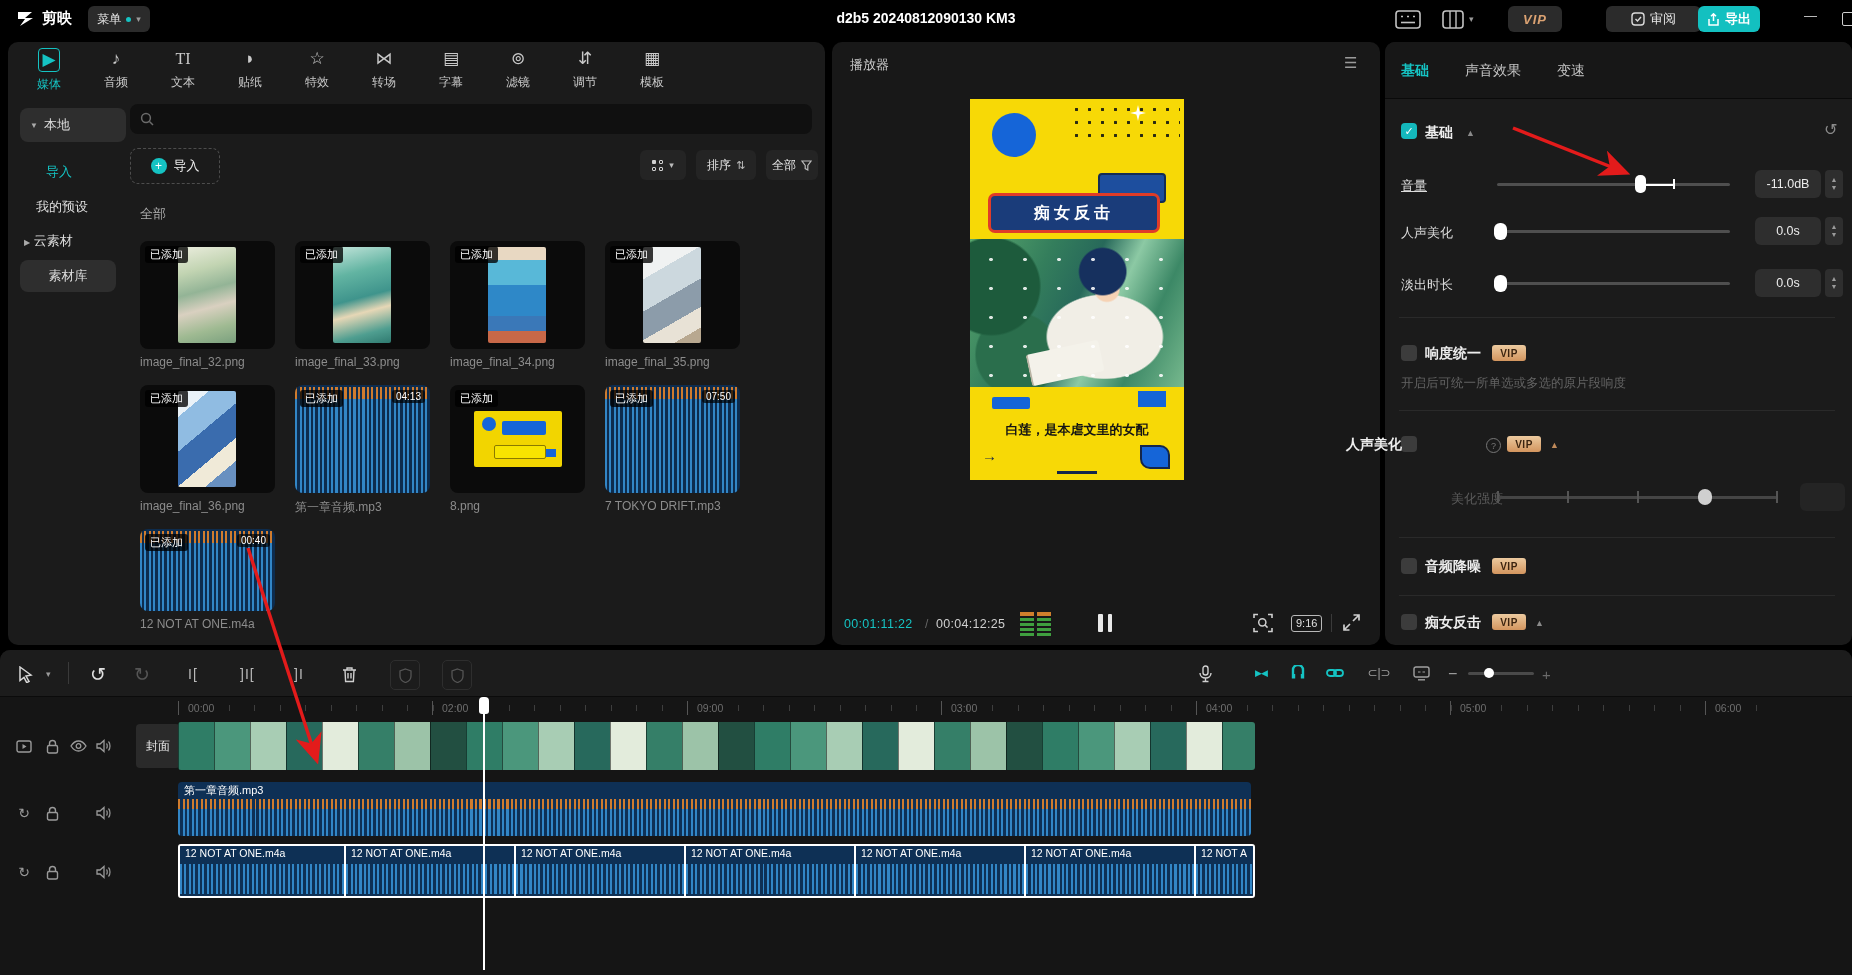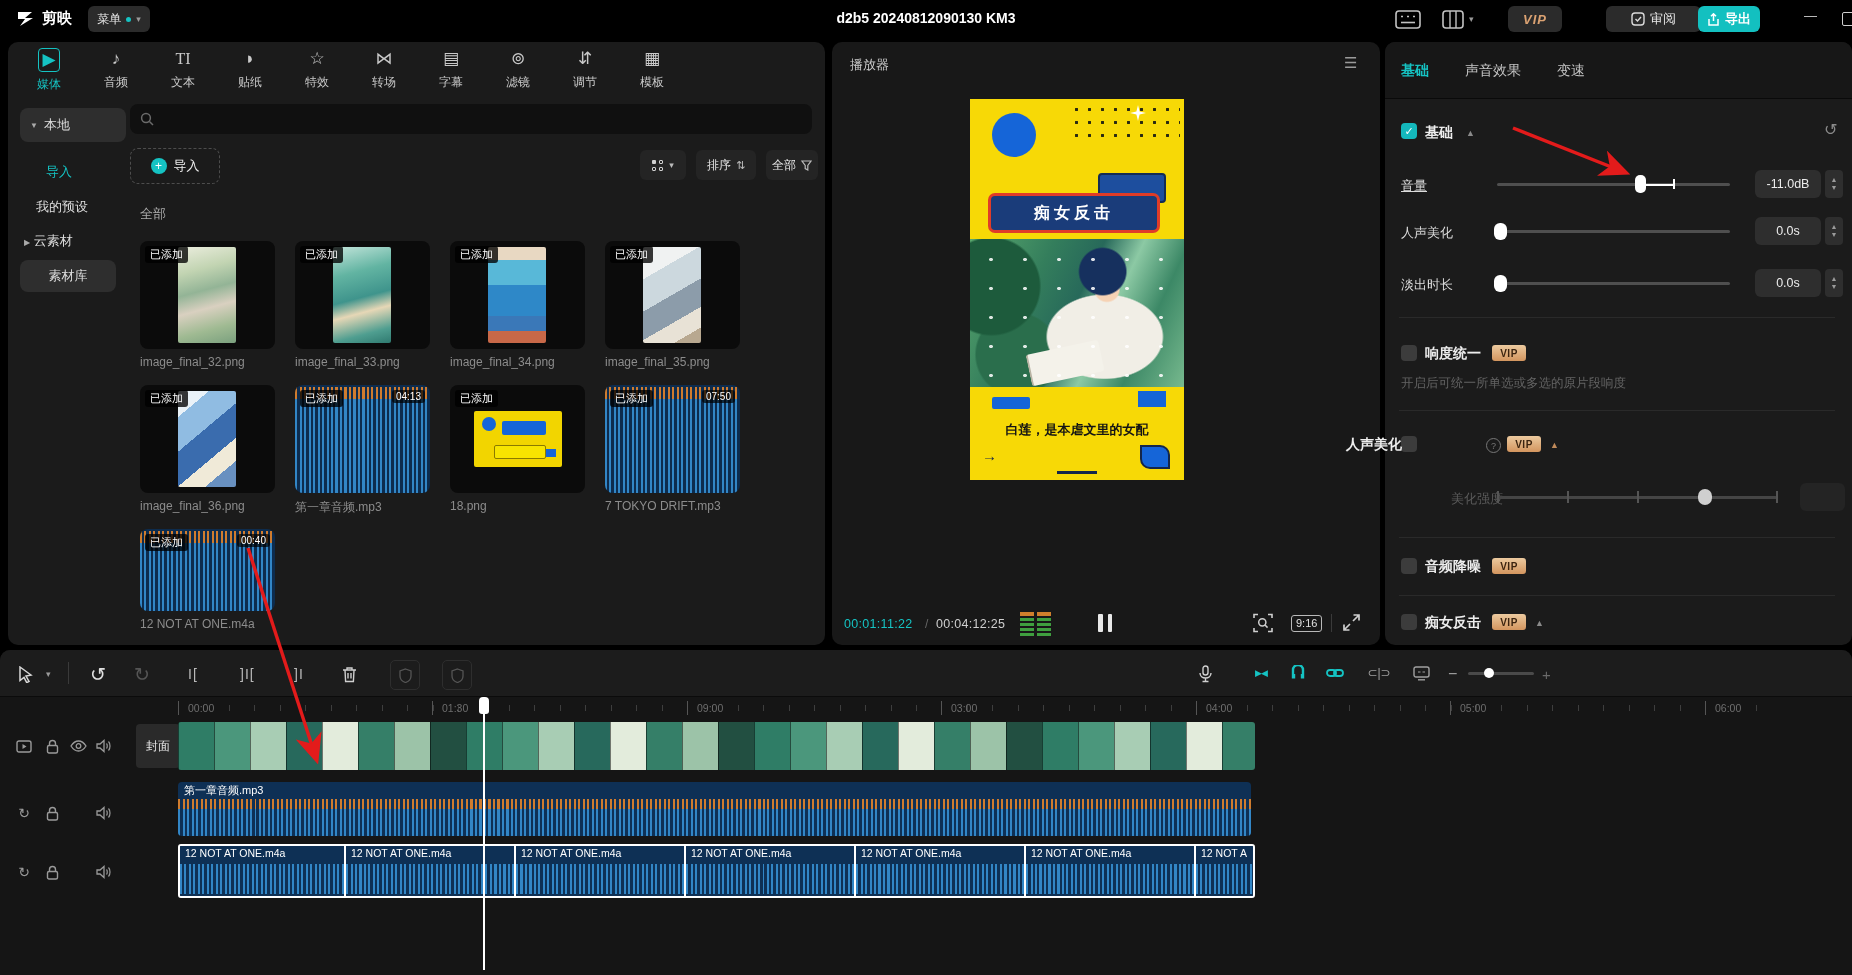--- a/index.html
+++ b/index.html
@@ -254,21 +254,21 @@
 <div class="card" style="left:450px;top:385px;">
   <div class="thumbbox">
       <span class="badge">已添加</span>
     <div class="p" style="left:24px;top:26px;width:88px;height:56px;background:#f2d500;border-radius:2px;">
       <span style="position:absolute;left:8px;top:6px;width:14px;height:14px;border-radius:50%;background:#1565d8;"></span>
       <span style="position:absolute;left:28px;top:10px;width:44px;height:14px;background:#1565d8;border-radius:2px;"></span>
       <span style="position:absolute;left:20px;bottom:8px;width:50px;height:12px;background:#f7e400;border:1px solid #8a7a00;border-radius:2px;"></span>
       <span style="position:absolute;right:6px;bottom:10px;width:10px;height:8px;background:#1565d8;"></span>
     </div>
     </div>
-  <div class="fname">18.png</div>
+  <div class="fname">8.png</div>
 </div>
 <div class="card" style="left:605px;top:385px;">
   <div class="thumbbox" style="background:#0d2c4e;">
     <span class="badge">已添加</span>
     <span class="dur">07:50</span>
     <div class="p wvo" style="left:0;top:2px;width:135px;height:12px;"></div>
     <div class="p wv" style="left:0;top:14px;width:135px;height:94px;"></div>
   </div>
   <div class="fname">7 TOKYO DRIFT.mp3</div>
 </div>
@@ -481,21 +481,21 @@
     </svg>
 </div>
 <div class="tico2" style="left:1448px;color:#a0a0a0;font-size:16px;">−</div>
 <div class="p" style="left:1468px;top:672px;width:66px;height:3px;background:#4a4a4a;border-radius:2px;"></div>
 <div class="p" style="left:1484px;top:668px;width:10px;height:10px;border-radius:50%;background:#fff;"></div>
 <div class="tico2" style="left:1542px;color:#6a6a6a;font-size:15px;">+</div>
 
 <div class="p" style="left:178px;top:698px;width:1674px;height:20px;">
   <div style="position:absolute;left:0;top:7px;width:1600px;height:6px;background-image:repeating-linear-gradient(90deg,#3e3e3e 0 1px,transparent 1px 25.45px);"></div>
   <span class="rlab" style="left:0;">00:00</span>
-  <span class="rlab" style="left:254px;">01:30</span>
+  <span class="rlab" style="left:254px;">02:00</span>
   <span class="rlab" style="left:509px;">09:00</span>
   <span class="rlab" style="left:763px;">03:00</span>
   <span class="rlab" style="left:1018px;">04:00</span>
   <span class="rlab" style="left:1272px;">05:00</span>
   <span class="rlab" style="left:1527px;">06:00</span>
 </div>
 
 <div class="hdrico" style="left:14px;top:736px;">
   <svg width="16" height="13" viewBox="0 0 16 13">
       <rect x="1" y="1" width="14" height="11" rx="2" fill="none" stroke="#9a9a9a" stroke-width="1.4"></rect>

